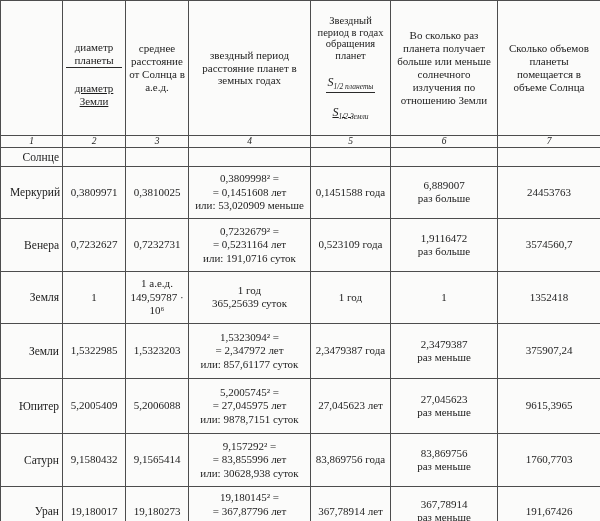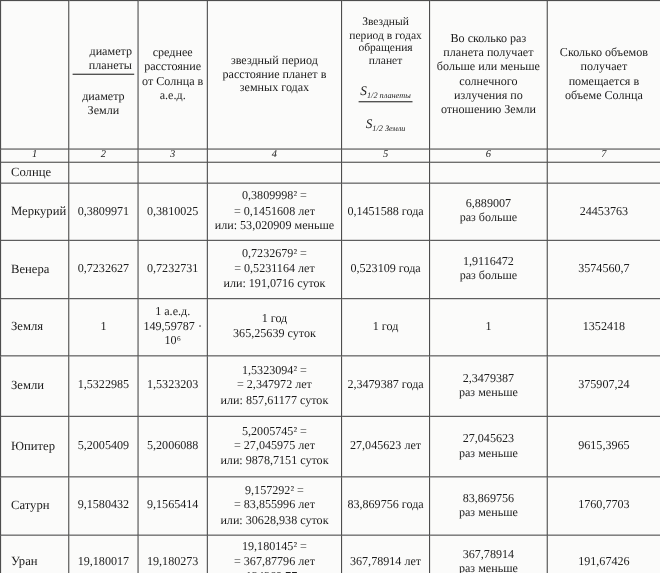--- a/index.html
+++ b/index.html
@@ -36,21 +36,21 @@
   tr.header-row th { font-size: 11px; line-height: 1.18; }
   tr.header-row th.col5-h { font-size: 10.5px; line-height: 1.12; }
   tr.number-row { height: 12px; }
   tr.number-row td {
     font-style: italic;
     font-size: 9.5px;
     padding: 0 3px;
     line-height: 1;
   }
   tbody td.planet {
-    text-align: left;
+    text-align: right;
     padding-left: 9px;
     font-size: 11.5px;
   }
   tbody tr:nth-child(1) { height: 18px; }
   tbody tr:nth-child(2) { height: 52px; }
   tbody tr:nth-child(3) { height: 53px; }
   tbody tr:nth-child(4) { height: 52px; }
   tbody tr:nth-child(5) { height: 55px; }
   tbody tr:nth-child(6) { height: 55px; }
   tbody tr:nth-child(7) { height: 53px; }
@@ -60,25 +60,25 @@
   
   .frac {
     display: inline-block;
     text-align: center;
     vertical-align: middle;
   }
   .frac .num {
     display: block;
     border-bottom: 1px solid #2a2a2a;
     padding: 0 2px 1px 2px;
-    text-align: right;
   }
   .frac .den {
     display: block;
     padding: 1px 2px 0 2px;
+    text-decoration: underline;
   }
   .sfrac { margin-top: 2px; font-size: 10.5px; }
   .sfrac .sbase {
     font-style: italic;
     font-size: 12px;
   }
   .sfrac sub {
     font-size: 7.5px;
     font-style: italic;
     margin-top: 32px;
@@ -110,21 +110,21 @@
         <th>среднее расстояние от Солнца в а.е.д.</th>
         <th>звездный период расстояние планет в земных годах</th>
         <th class="col5-h">
           <span>Звездный период в годах обращения планет</span>
           <span class="frac sfrac">
             <span class="num"><span class="sbase">S</span><sub>1/2 планеты</sub></span>
             <span class="den"><span class="sbase">S</span><sub>1/2 Земли</sub></span>
           </span>
         </th>
         <th>Во сколько раз планета получает больше или меньше солнечного излучения по отношению Земли</th>
-        <th>Сколько объемов получает помещается в объеме Солнца</th>
+        <th>Сколько объемов планеты помещается в объеме Солнца</th>
       </tr>
       <tr class="number-row">
         <td>1</td>
         <td>2</td>
         <td>3</td>
         <td>4</td>
         <td>5</td>
         <td>6</td>
         <td>7</td>
       </tr>

